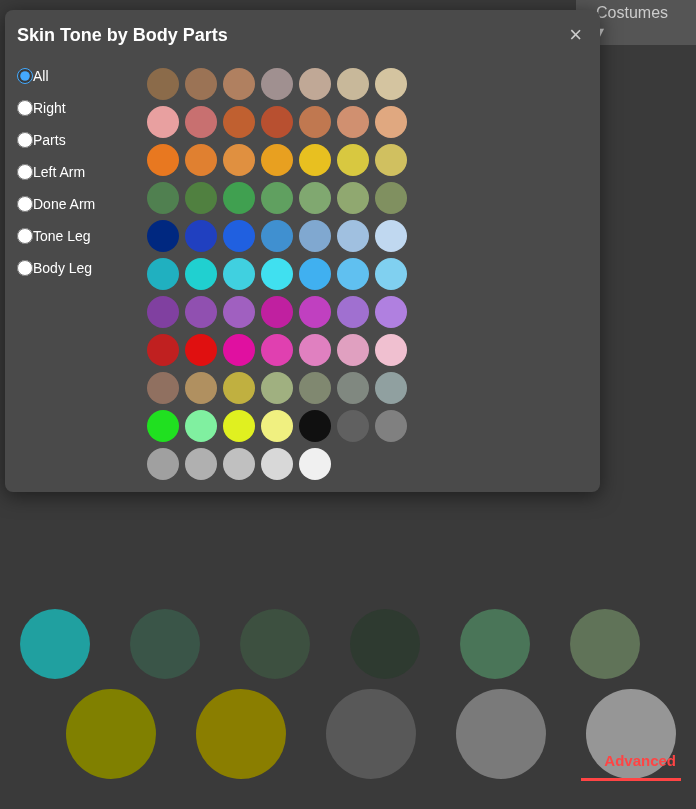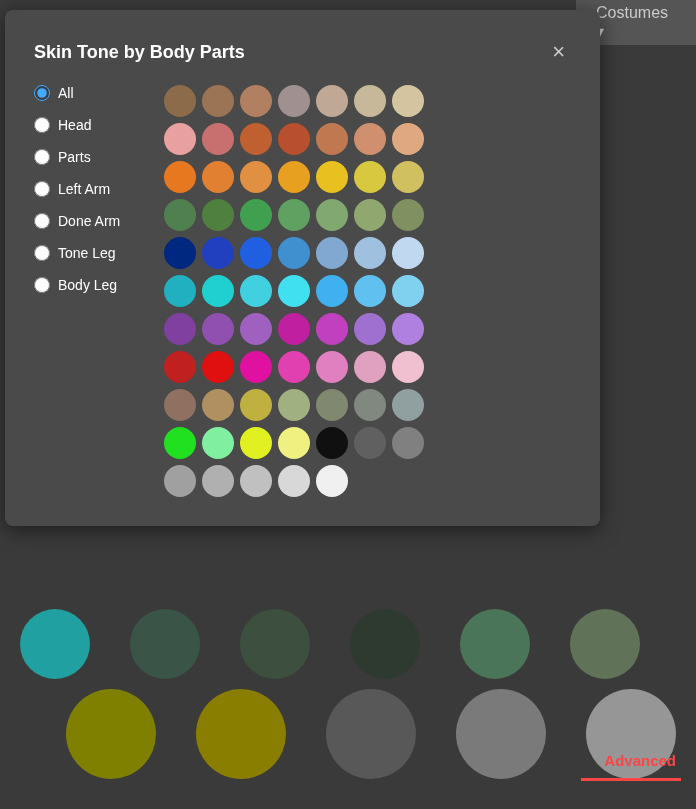--- a/index.html
+++ b/index.html
@@ -75,21 +75,21 @@
     }
 
     
     .dialog {
       position: absolute;
       top: 10px;
       left: 5px;
       width: 595px;
       background: #4a4a4a;
       border-radius: 8px;
-      padding: 29px;
+      padding: 12px;
       box-shadow: 0 4px 20px rgba(0,0,0,0.5);
     }
 
     .dialog-header {
       display: flex;
       justify-content: space-between;
       align-items: center;
       margin-bottom: 20px;
     }
 
@@ -118,21 +118,20 @@
     .radio-col {
       display: flex;
       flex-direction: column;
       gap: 16px;
       min-width: 110px;
     }
 
     .radio-item {
       display: flex;
       align-items: center;
-      gap: 8px;
       cursor: pointer;
     }
 
     .radio-item input[type="radio"] {
       accent-color: #4af;
       width: 16px;
       height: 16px;
       cursor: pointer;
     }
 
@@ -220,21 +219,21 @@
 
   <div class="dialog-body">
 
     <div class="radio-col">
       <label class="radio-item">
         <input type="radio" name="bodypart" value="all" checked="" style="">
         <span class="radio-label">All</span>
       </label>
       <label class="radio-item">
         <input type="radio" name="bodypart" value="head" style="">
-        <span class="radio-label">Head</span>
+        <span class="radio-label">Right</span>
       </label>
       <label class="radio-item">
         <input type="radio" name="bodypart" value="torso" style="">
         <span class="radio-label">Parts</span>
       </label>
       <label class="radio-item">
         <input type="radio" name="bodypart" value="left-arm" style="">
         <span class="radio-label">Left Arm</span>
       </label>
       <label class="radio-item">

